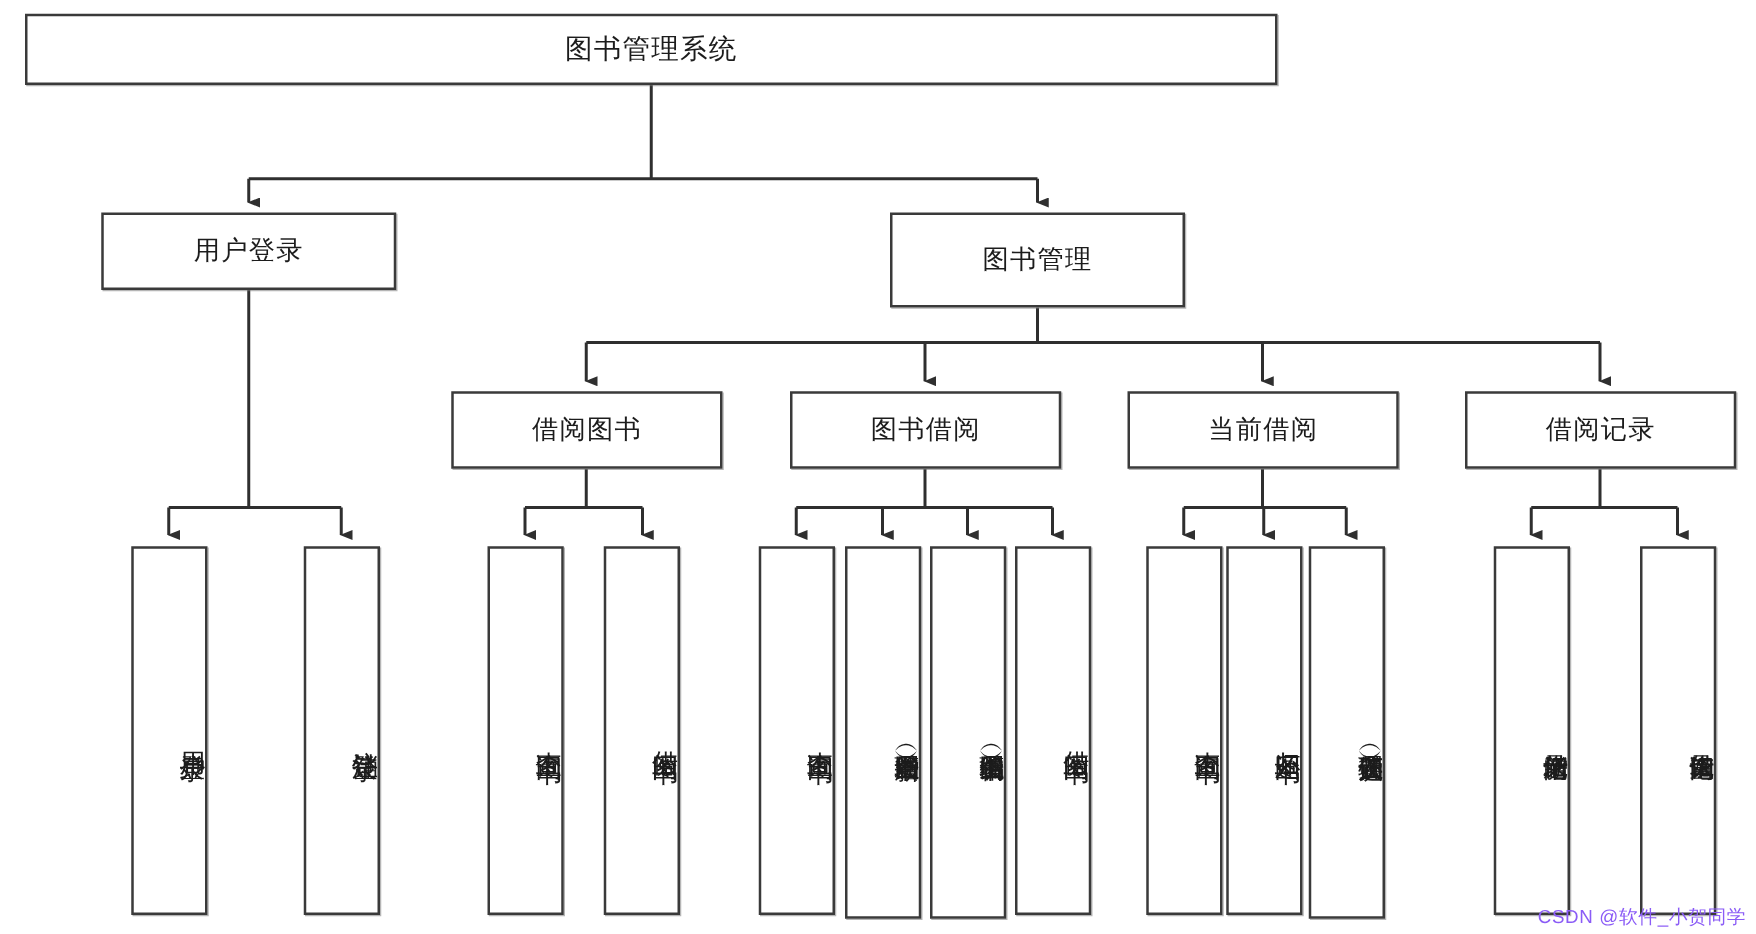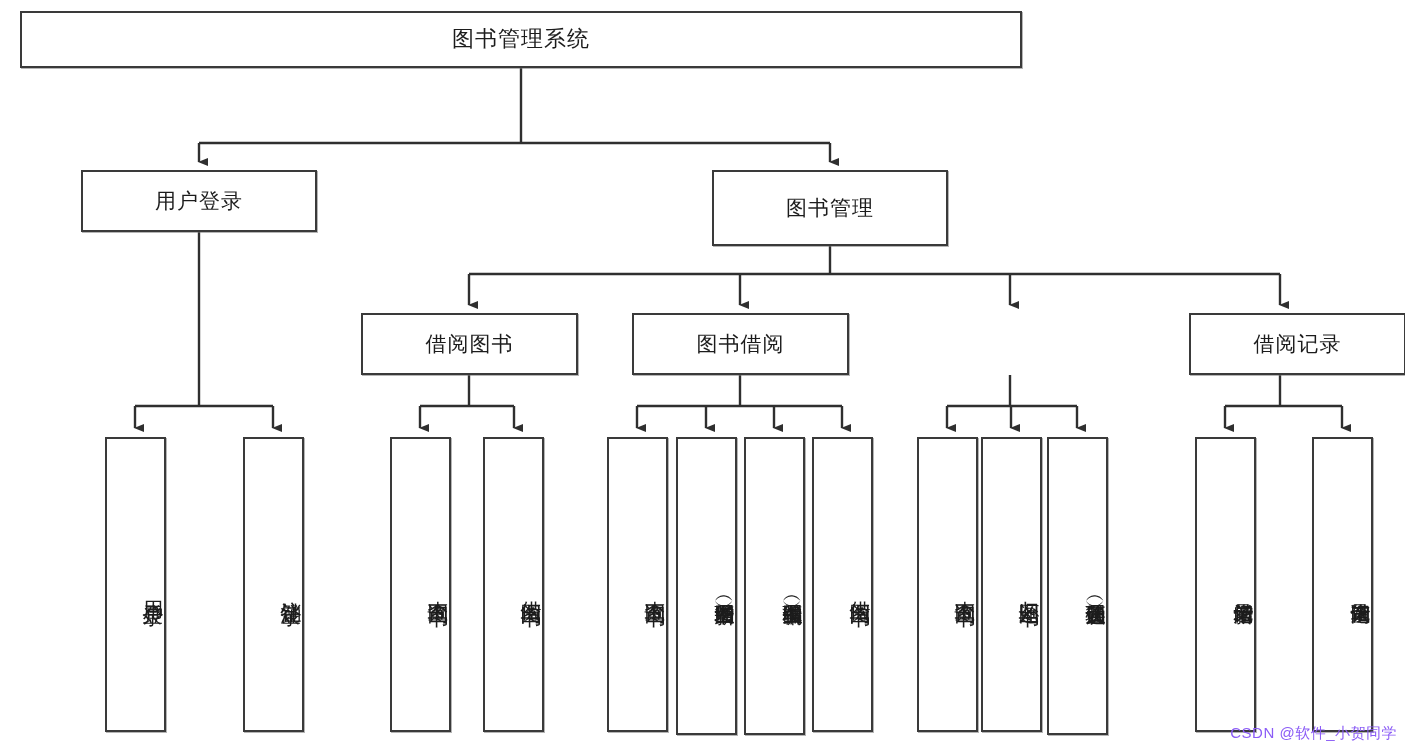--- a/index.html
+++ b/index.html
@@ -130,21 +130,22 @@
     </g>
   </svg>
 
   <div class="node horiz root" style="left:20px; top:11px; width:1002px; height:57px;text-align:right;">图书管理系统</div>
 
   <div class="node horiz" style="left:81px; top:170px; width:236px; height:62px;">用户登录</div>
   <div class="node horiz" style="left:712px; top:170px; width:236px; height:76px;">图书管理</div>
 
   <div class="node horiz" style="left:361px; top:313px; width:217px; height:62px;">借阅图书</div>
   <div class="node horiz" style="left:632px; top:313px; width:217px; height:62px;">图书借阅</div>
-  <div class="node horiz" style="left:1172px; top:313px; width:217px; height:62px;margin-left:17px;">借阅记录</div>
+  <div class="node horiz" style="left:902px; top:313px; width:217px; height:62px;">当前借阅</div>
+  <div class="node horiz" style="left:1172px; top:313px; width:217px; height:62px;">借阅记录</div>
 
   <div class="node vert" style="left:105px; top:437px; width:61px; height:295px;">用户登录</div>
   <div class="node vert" style="left:243px; top:437px; width:61px; height:295px;">注销登录</div>
 
   <div class="node vert" style="left:390px; top:437px; width:61px; height:295px;">查询图书</div>
   <div class="node vert" style="left:483px; top:437px; width:61px; height:295px;">借阅图书</div>
 
   <div class="node vert" style="left:607px; top:437px; width:61px; height:295px;">查询图书</div>
   <div class="node vert tall-text" style="left:676px; top:437px; width:61px; height:298px;">新增图书（管理员）</div>
   <div class="node vert tall-text" style="left:744px; top:437px; width:61px; height:298px;">编辑图书（管理员）</div>

